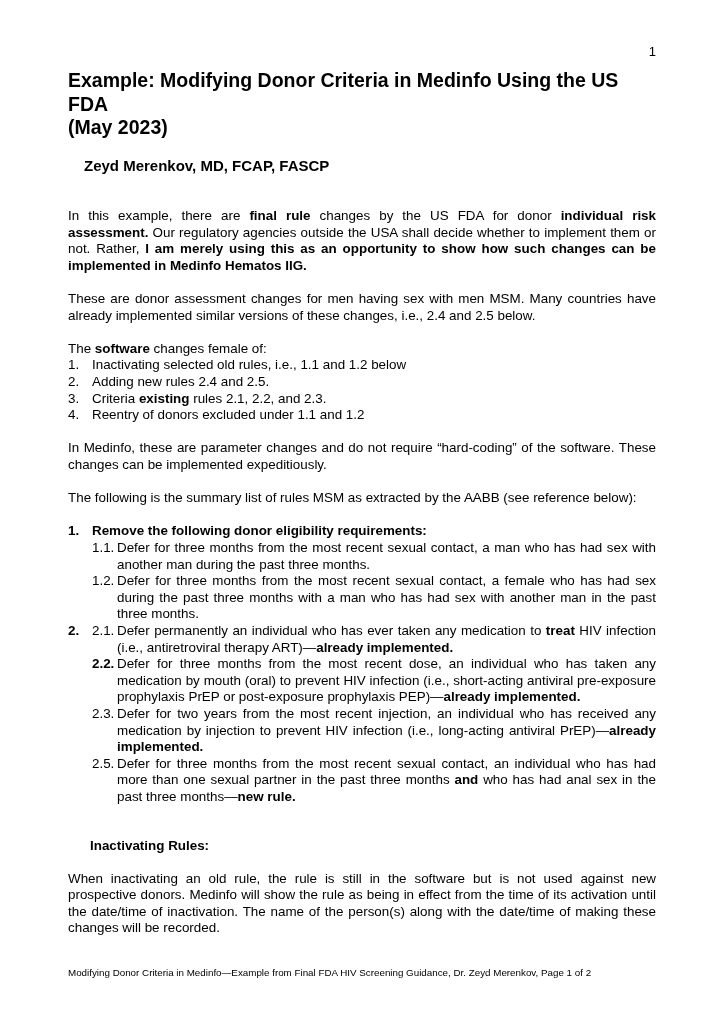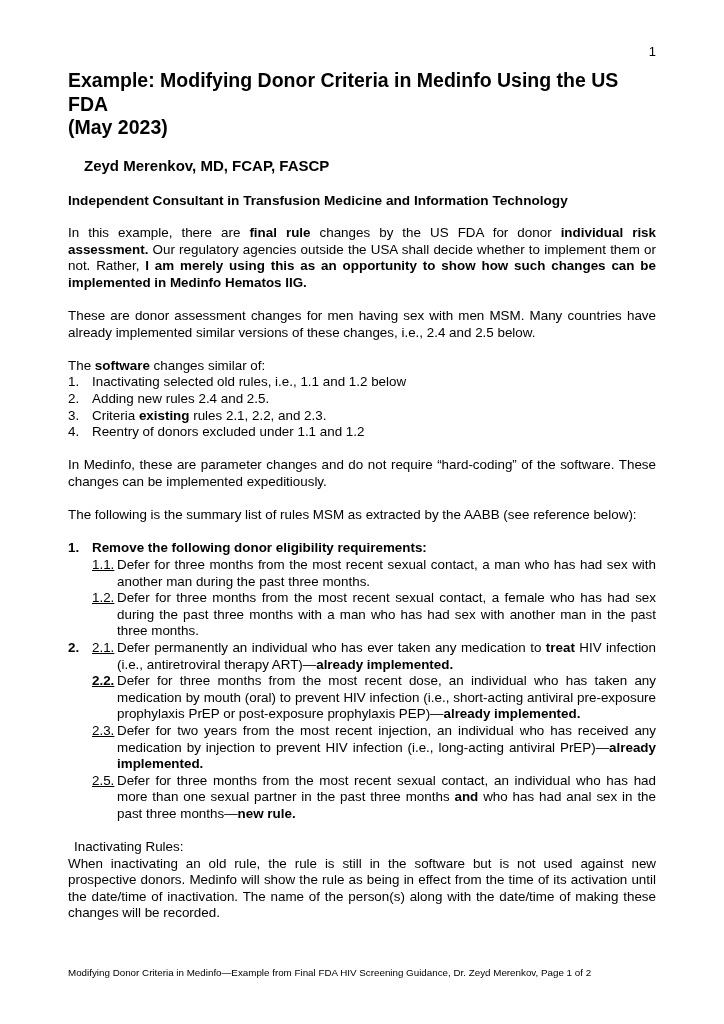--- a/index.html
+++ b/index.html
@@ -13,50 +13,49 @@
   .author { font-size: 15px; font-weight: bold; line-height: 20px; margin: 16px; }
   .affil { font-size: 13.6px; font-weight: bold; line-height: 17px; margin: 0; }
   .para { font-size: 13.4px; line-height: 16.6px; margin: 0; text-align: justify; }
   .gap { height: 16.6px; }
   ol.simple { list-style: none; margin: 0; padding: 0; font-size: 13.4px; line-height: 16.6px; }
   ol.simple li { position: relative; padding-left: 24px; }
   ol.simple li .num { position: absolute; left: 0; top: 0; }
   .rule-top { position: relative; padding-left: 24px; font-size: 13.4px; line-height: 16.6px; font-weight: bold; }
   .rule-top .num { position: absolute; left: 0; top: 0; }
   .rule-sub { position: relative; margin-left: 24px; padding-left: 25px; font-size: 13.4px; line-height: 16.6px; text-align: justify; }
-  .rule-sub .num { position: absolute; left: 0; top: 0; text-decoration: underline; }
+  .rule-sub .num { position: absolute; left: 0; top: 0; }
   .rule-sub .num.bold { font-weight: bold; }
   b { font-weight: bold; }
-  .section-head { font-size: 13.4px; line-height: 16.6px; font-weight: normal; margin: 0; padding-left: 6px; }
+  .section-head { font-size: 13.4px; line-height: 16.6px; font-weight: bold; margin: 16px; padding-left: 6px; }
   .footer { position: absolute; left: 68px; top: 967px; font-size: 9.8px; color: #000; }
 </style>
 </head>
 <body>
 
 <div class="page-number">1</div>
 
 <div class="content">
   <div>
     <p class="title">Example:  Modifying Donor Criteria in Medinfo Using the US FDA</p>
     <p class="title">(May 2023)</p>
   </div>
   <p class="author">Zeyd Merenkov, MD, FCAP, FASCP</p>
-  <p class="affil">Independent Consultant in Transfusion Medicine and Information Technology</p>
 
   <div class="gap"></div>
 
   <p class="para"><span>In this example, there are </span><b>final rule</b><span> changes by the US FDA for donor </span><b>individual risk assessment.</b><span> Our regulatory agencies outside the USA shall decide whether to implement them or not.  Rather, </span><b>I am merely using this as an opportunity to show how such changes can be implemented in Medinfo Hematos IIG.</b></p>
 
   <div class="gap"></div>
 
   <p class="para">These are donor assessment changes for men having sex with men MSM.  Many countries have already implemented similar versions of these changes, i.e., 2.4 and 2.5 below.</p>
 
   <div class="gap"></div>
 
-  <p class="para"><span>The </span><b>software</b><span> changes similar of:</span></p>
+  <p class="para"><span>The </span><b>software</b><span> changes female of:</span></p>
   <ol class="simple">
     <li><span class="num">1.</span><span>Inactivating selected old rules, i.e., 1.1 and 1.2 below</span></li>
     <li><span class="num">2.</span><span>Adding new rules 2.4 and 2.5.</span></li>
     <li><span class="num">3.</span><span>Criteria </span><b>existing</b><span> rules 2.1, 2.2, and 2.3.</span></li>
     <li><span class="num">4.</span><span>Reentry of donors excluded under 1.1 and 1.2</span></li>
   </ol>
 
   <div class="gap"></div>
 
   <p class="para">In Medinfo, these are parameter changes and do not require “hard-coding” of the software. These changes can be implemented expeditiously.</p>

